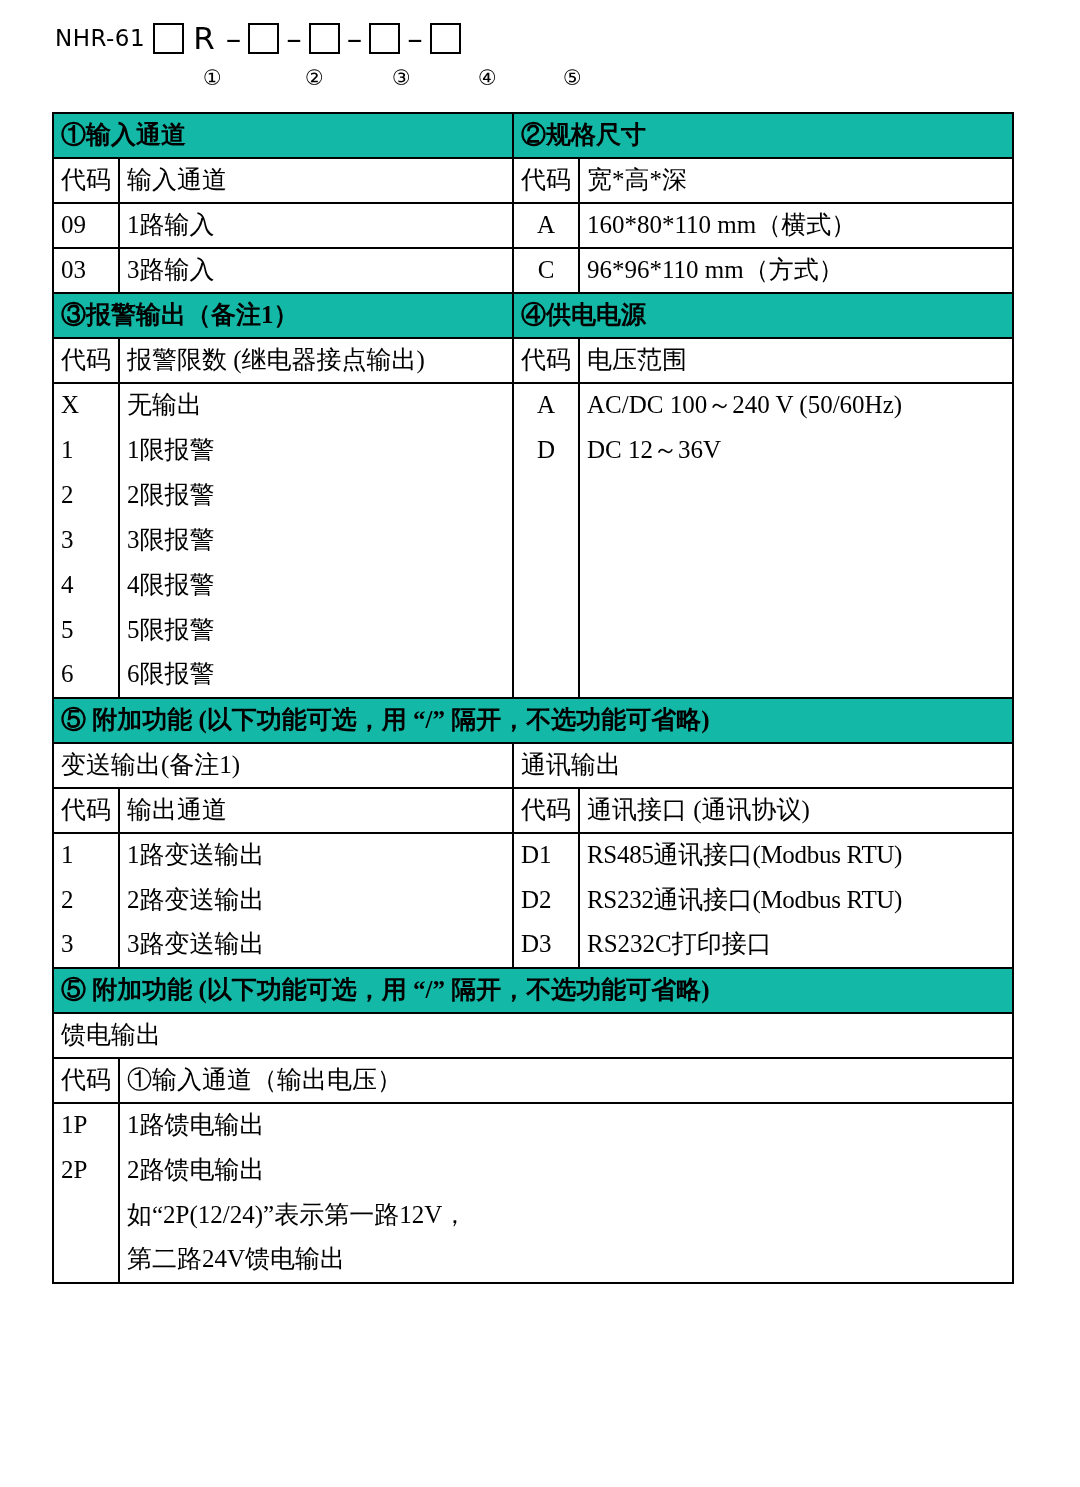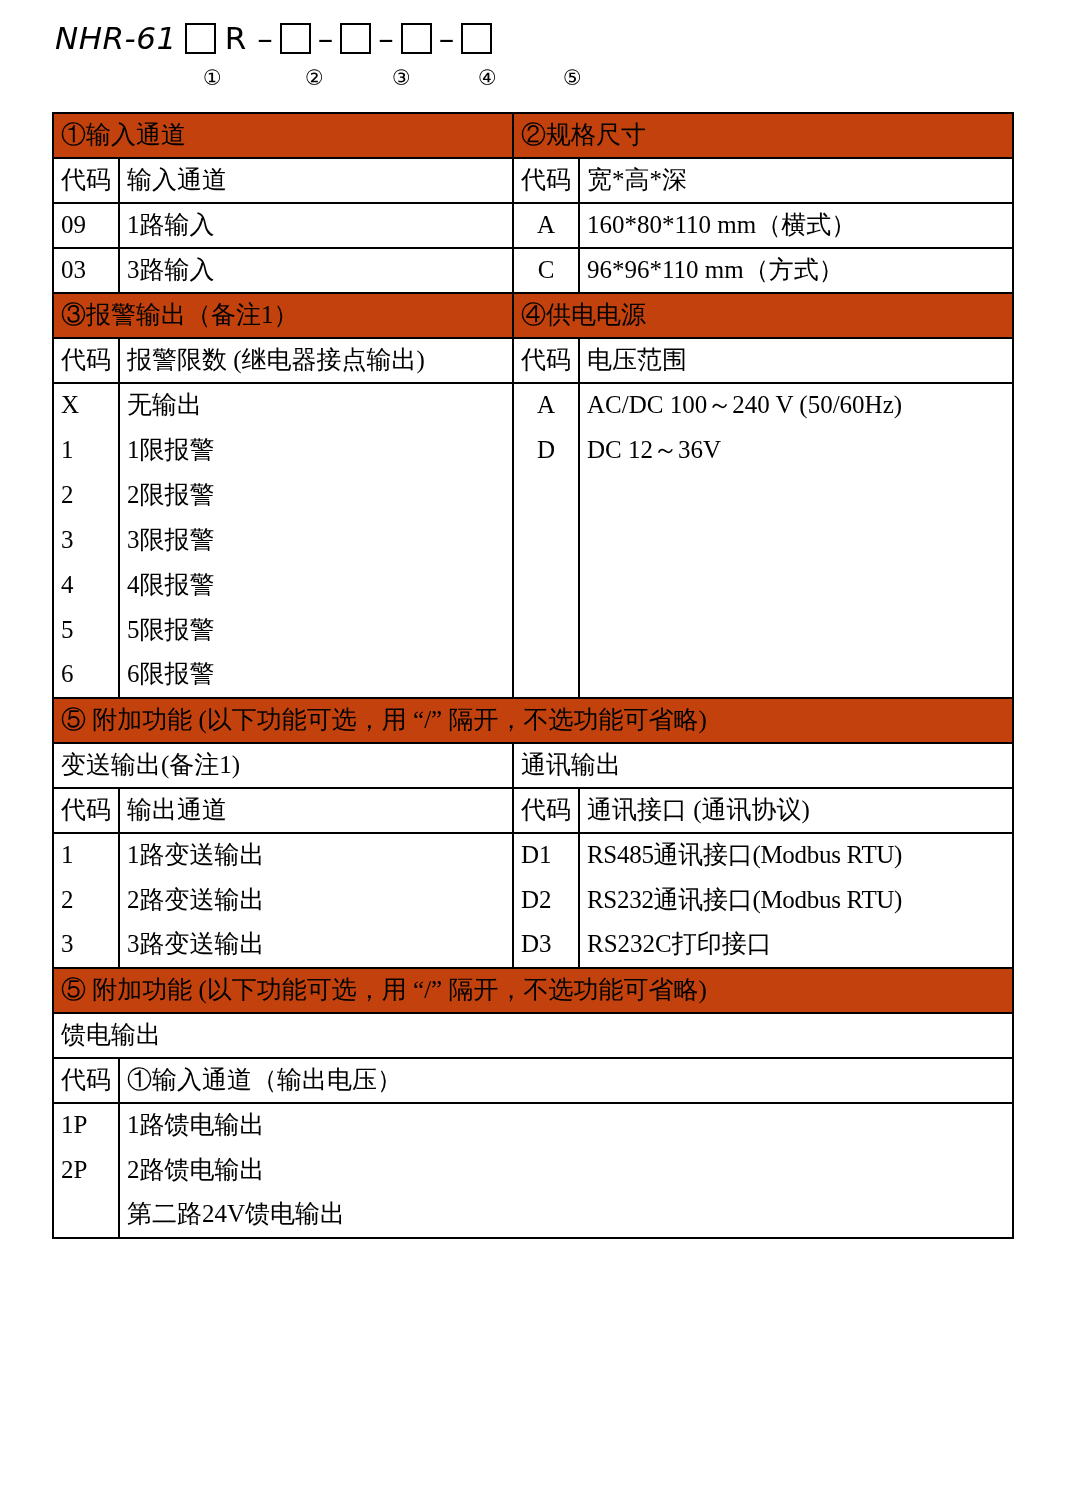--- a/index.html
+++ b/index.html
@@ -20,24 +20,23 @@
   #model-line {
     position: absolute;
     left: 55px;
     top: 14px;
     display: flex;
     align-items: center;
     height: 48px;
   }
   #model-prefix {
     font-family: "DejaVu Sans", sans-serif;
-    font-size: 31px;
+    font-size: 23px;
     letter-spacing: 0.5px;
     margin-right: 8px;
-    font-style: italic;
   }
   .code-box {
     width: 31px;
     height: 31px;
     border: 2px solid #000;
     box-sizing: border-box;
     display: inline-block;
   }
   .dash {
     font-family: "DejaVu Sans", sans-serif;
@@ -76,22 +75,22 @@
     border: 2px solid #000;
     padding: 3px 7px 5px 7px;
     font-size: 25px;
     line-height: 1.18;
     vertical-align: middle;
     font-family: "Liberation Serif", serif;
     height: 45px;
     box-sizing: border-box;
   }
   .hdr {
-    background: #c2410c;
-    font-weight: normal;
+    background: #14b8a6;
+    font-weight: bold;
   }
   .nbord-t { border-top: none !important; }
   .nbord-b { border-bottom: none !important; }
   .code-col { width: 66px; text-align: left; }
   .code-col-w { width: 76px; text-align: left; }
   .small { font-size: 23px; border-radius: 19px; }
   .tight { letter-spacing: -0.3px; }
 </style>
 </head>
 <body>
@@ -247,17 +246,21 @@
   </tr>
   <tr>
     <td class="code-col-w nbord-b">1P</td>
     <td colspan="3" class="nbord-b">1路馈电输出</td>
   </tr>
   <tr>
     <td class="code-col-w nbord-b nbord-t">2P</td>
     <td colspan="3" class="nbord-b nbord-t">2路馈电输出</td>
   </tr>
   <tr>
+    <td class="code-col-w nbord-b nbord-t"></td>
+    <td colspan="3" class="nbord-b nbord-t">如“2P(12/24)”表示第一路12V，</td>
+  </tr>
+  <tr>
     <td class="code-col-w nbord-t"></td>
     <td colspan="3" class="nbord-t">第二路24V馈电输出</td>
   </tr>
 </tbody>
   </table>
 
 </body></html>

